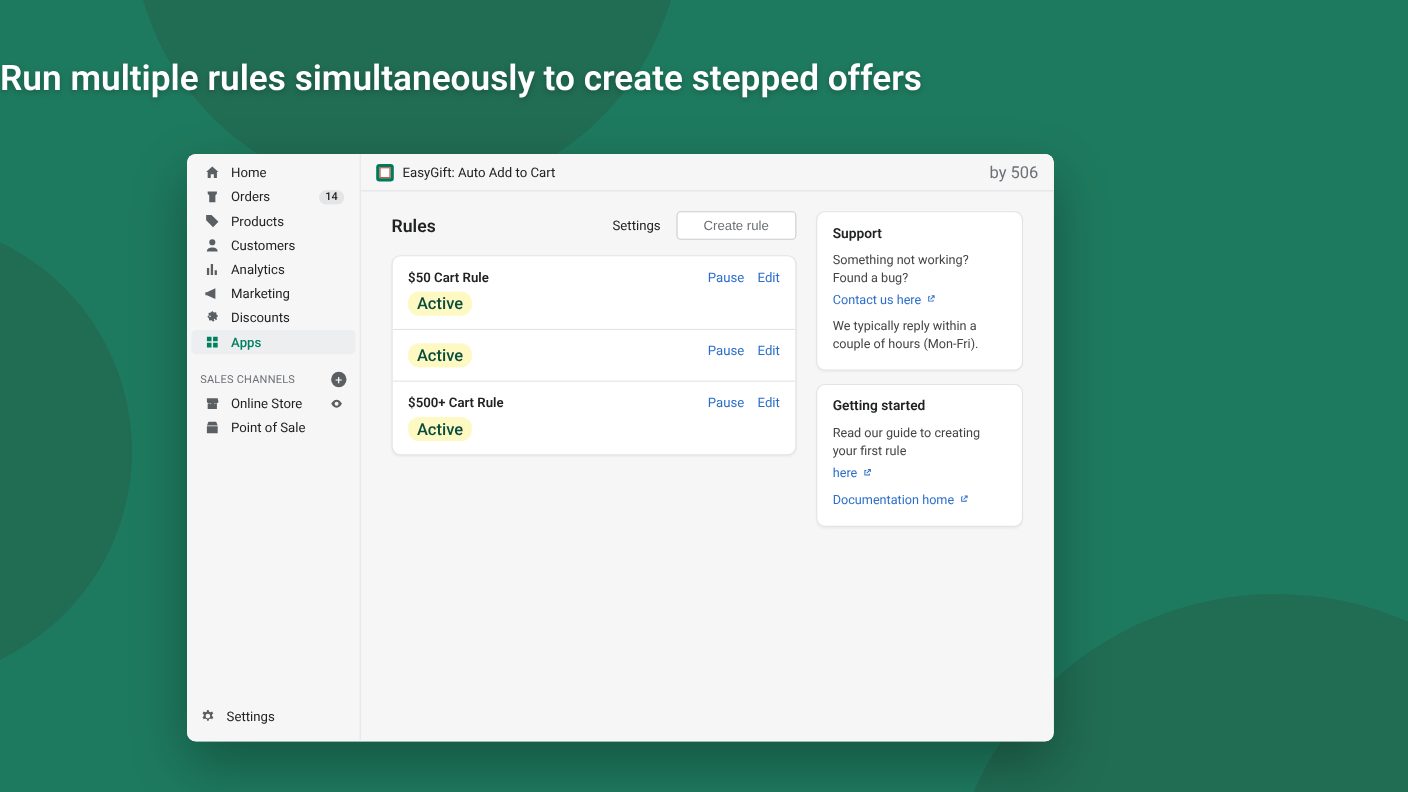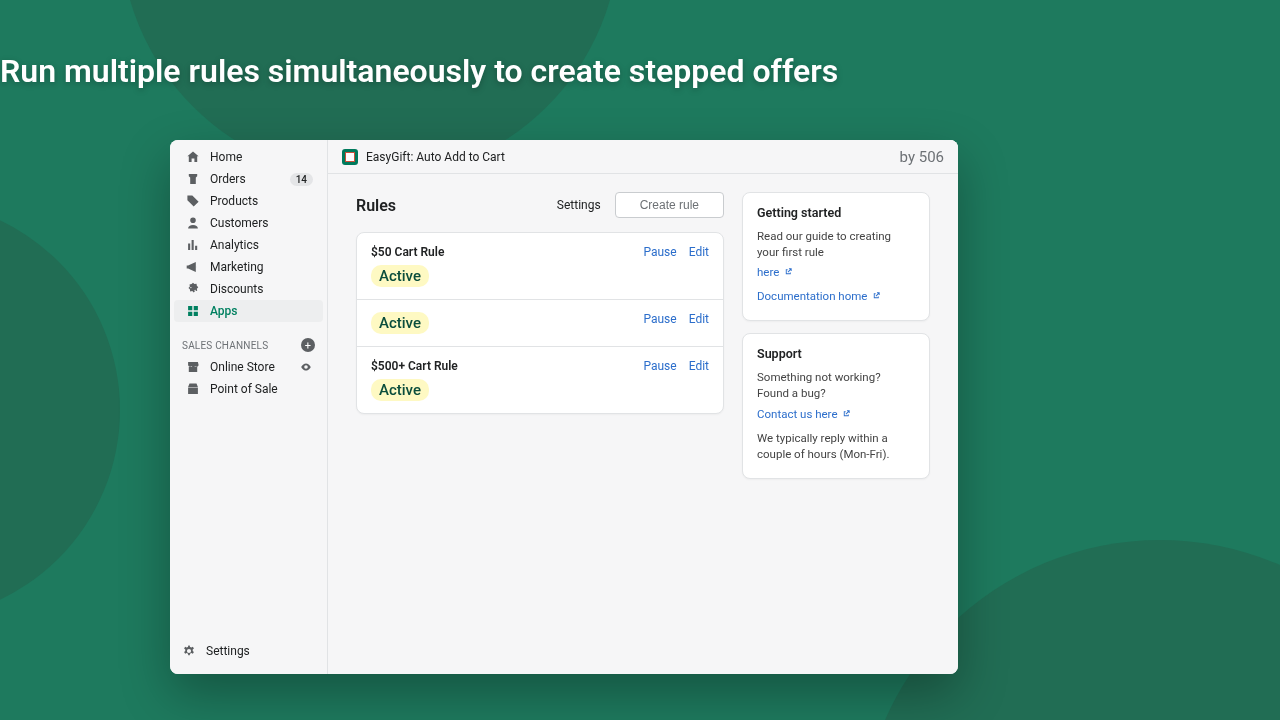--- a/index.html
+++ b/index.html
@@ -330,20 +330,34 @@
             </div>
             <div class="rule-actions">
               <a>Pause</a>
               <a>Edit</a>
             </div>
           </div>
         </div>
       </div>
 
       <div class="col-right">
+        <div class="card side-card">
+          <h4>Support</h4>
+          <p>Something not working? Found a bug?</p>
+          <p>
+            <a>
+              <span>Contact us here</span>
+              <span class="ext-icon"><svg viewBox="0 0 20 20">
+                    <path d="M11 3h6v6h-2V6.4L9.4 12 8 10.6 13.6 5H11zM4 5h4v2H6v7h7v-2h2v4H4z"></path>
+                  </svg></span>
+            </a>
+          </p>
+          <p style="margin-top:8px">We typically reply within a couple of hours (Mon-Fri).</p>
+        </div>
+
         <div class="card side-card">
           <h4>Getting started</h4>
           <p>
             <span>Read our guide to creating your first rule</span>
           </p>
           <p>
             <a>
               <span>here</span>
               <span class="ext-icon"><svg viewBox="0 0 20 20">
                     <path d="M11 3h6v6h-2V6.4L9.4 12 8 10.6 13.6 5H11zM4 5h4v2H6v7h7v-2h2v4H4z"></path>
@@ -352,31 +366,17 @@
           </p>
           <p style="margin-top:8px">
             <a>
               <span>Documentation home</span>
               <span class="ext-icon"><svg viewBox="0 0 20 20">
                     <path d="M11 3h6v6h-2V6.4L9.4 12 8 10.6 13.6 5H11zM4 5h4v2H6v7h7v-2h2v4H4z"></path>
                   </svg></span>
             </a>
           </p>
         </div>
-
-        <div class="card side-card">
-          <h4>Support</h4>
-          <p>Something not working? Found a bug?</p>
-          <p>
-            <a>
-              <span>Contact us here</span>
-              <span class="ext-icon"><svg viewBox="0 0 20 20">
-                    <path d="M11 3h6v6h-2V6.4L9.4 12 8 10.6 13.6 5H11zM4 5h4v2H6v7h7v-2h2v4H4z"></path>
-                  </svg></span>
-            </a>
-          </p>
-          <p style="margin-top:8px">We typically reply within a couple of hours (Mon-Fri).</p>
-        </div>
       </div>
     </div>
   </div>
 
 </div>
 
 </body></html>

